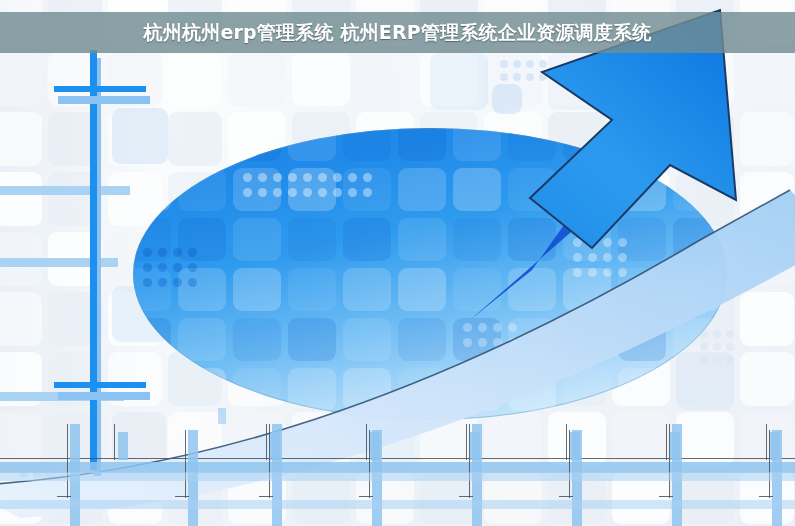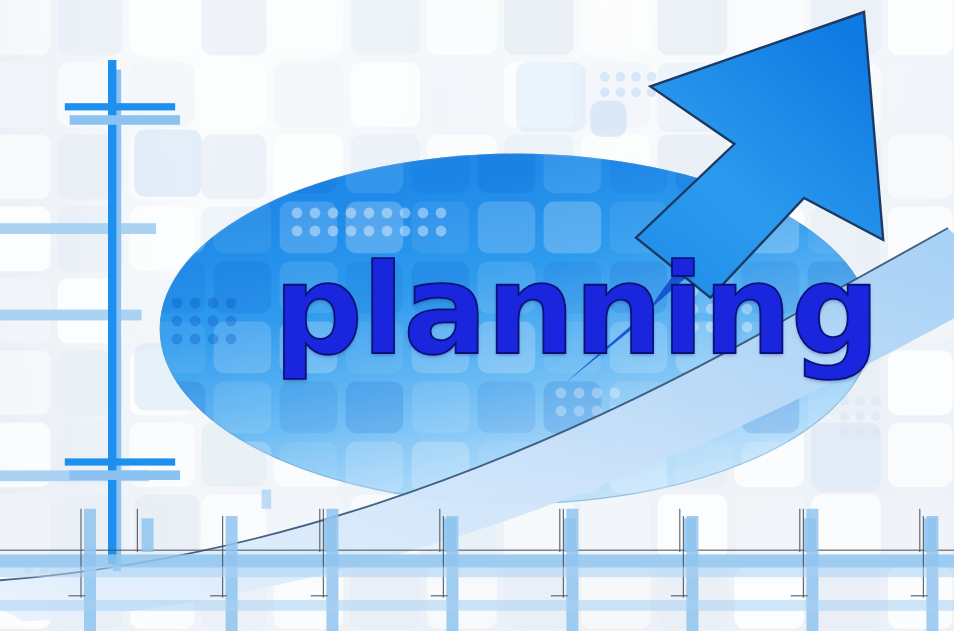--- a/index.html
+++ b/index.html
@@ -507,16 +507,18 @@
       <div class="vhair" style="position: absolute; left: 466px; top: 424px; height: 36px;"></div>
       <div class="bluebar" style="position: absolute; left: 570px; top: 432px; width: 10px; height: 28px; opacity: 0.85;"></div>
       <div class="vhair" style="position: absolute; left: 566px; top: 424px; height: 36px;"></div>
       <div class="bluebar" style="position: absolute; left: 670px; top: 432px; width: 10px; height: 28px; opacity: 0.85;"></div>
       <div class="vhair" style="position: absolute; left: 666px; top: 424px; height: 36px;"></div>
       <div class="bluebar" style="position: absolute; left: 770px; top: 432px; width: 10px; height: 28px; opacity: 0.85;"></div>
       <div class="vhair" style="position: absolute; left: 766px; top: 424px; height: 36px;"></div>
       <div class="bluebar" style="position: absolute; left: 218px; top: 408px; width: 8px; height: 16px; opacity: 0.55;"></div>
     </div>
 
-  <div class="wordmark">planning</div>
-
+
+  <div class="banner">
+    <div class="banner-text">杭州杭州erp管理系统 杭州ERP管理系统企业资源调度系统</div>
+  </div>
 
 </div>
 
 </body></html>

